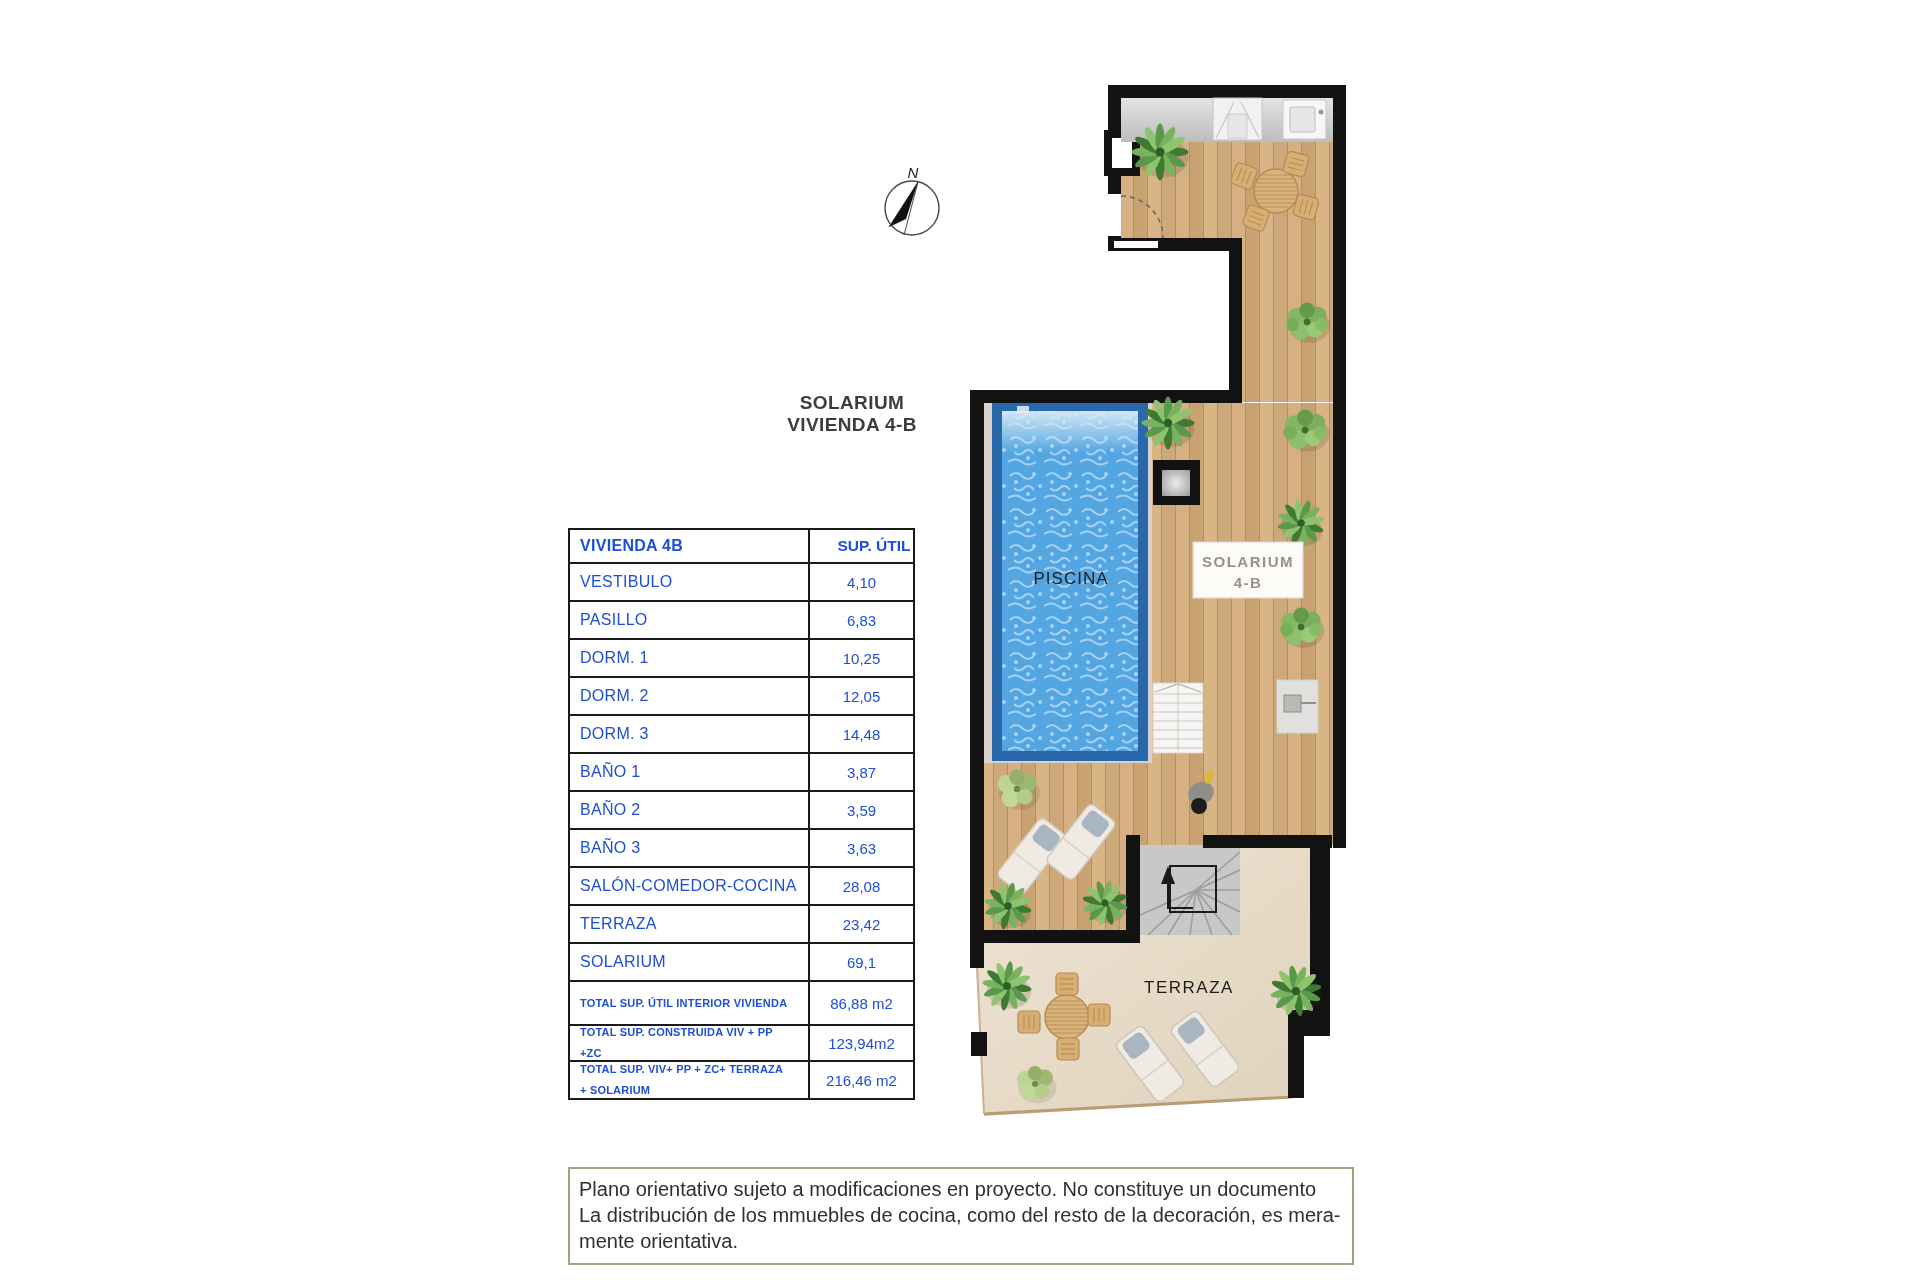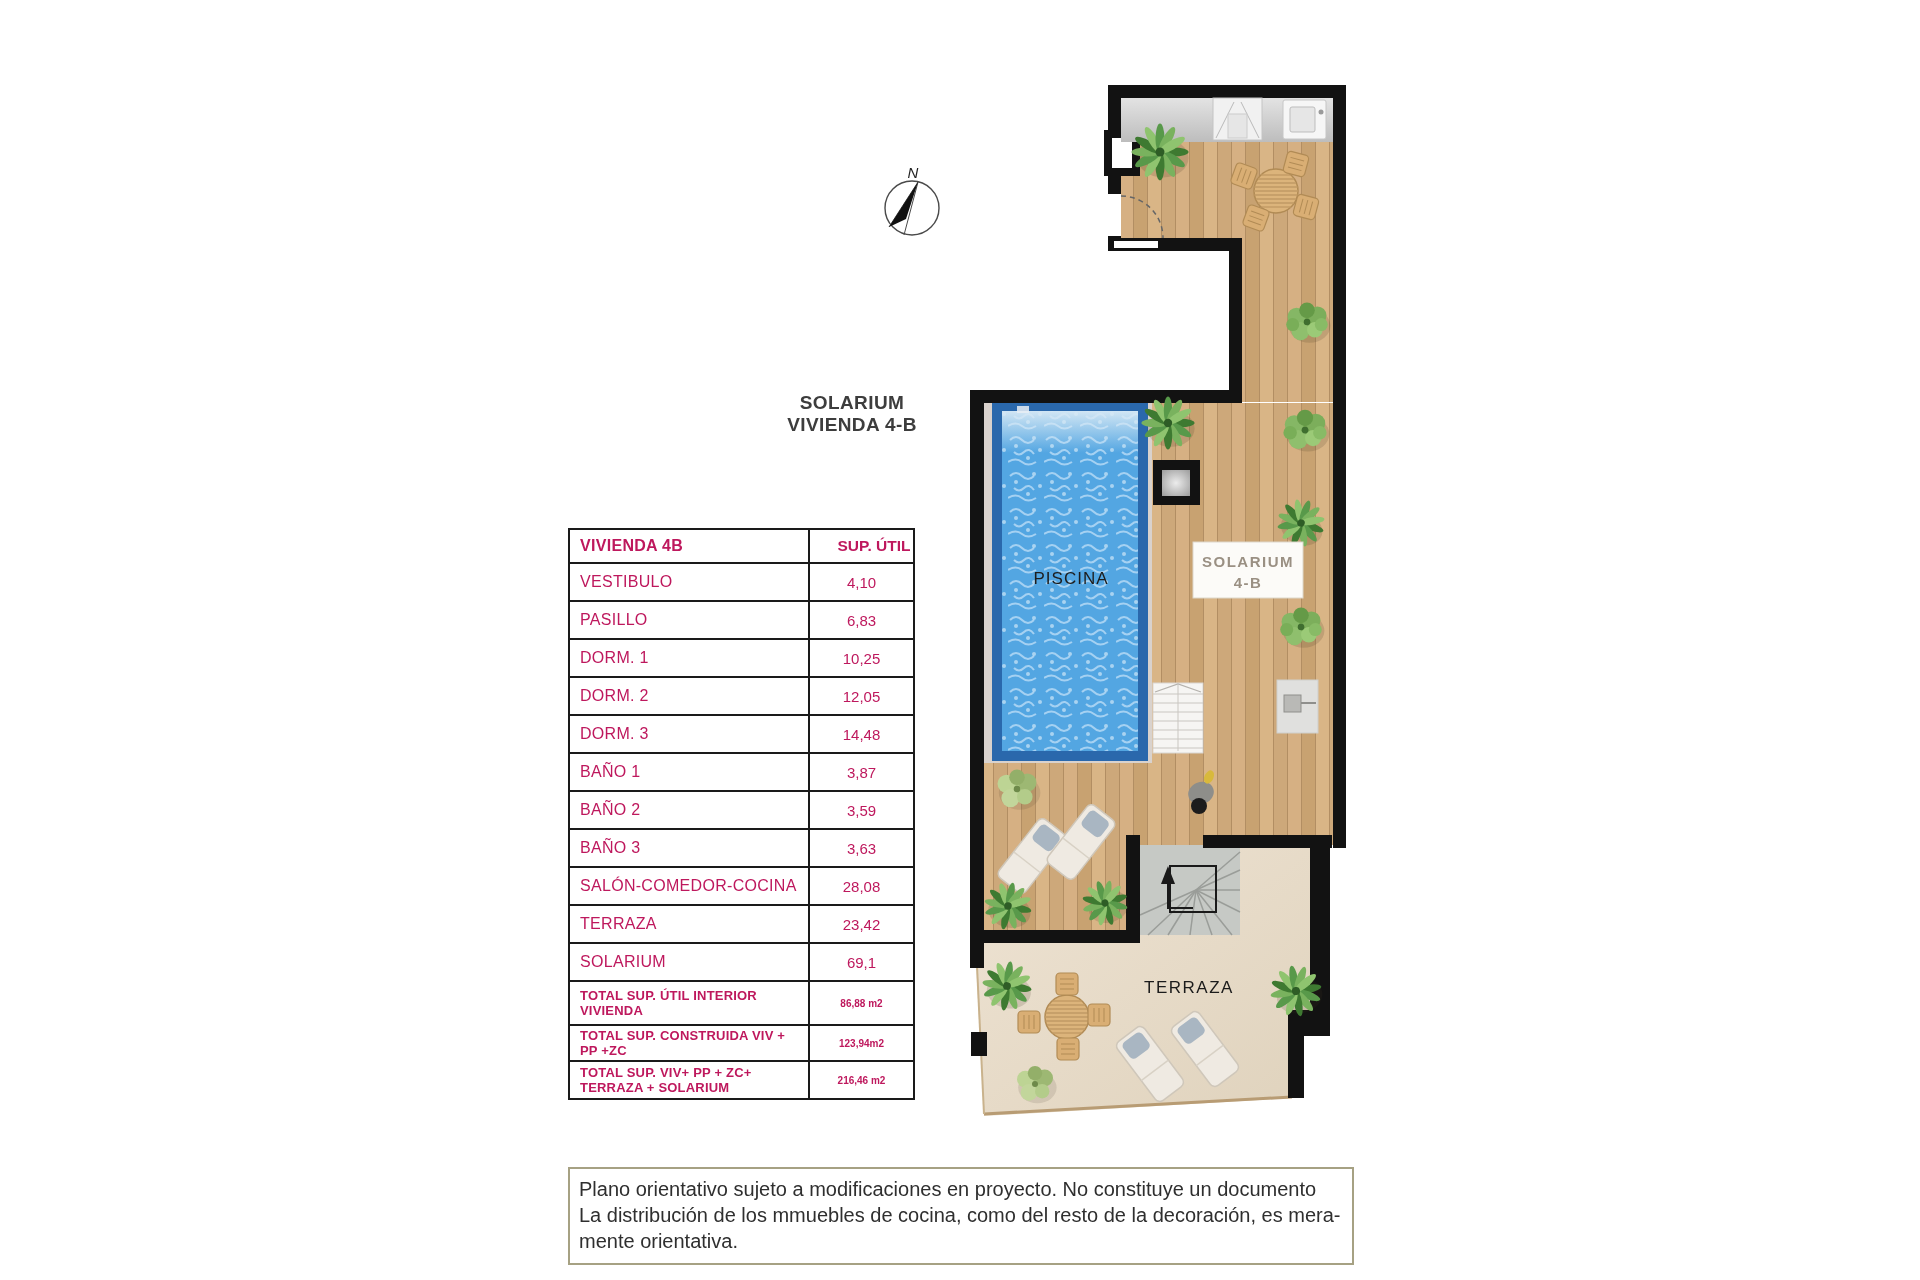--- a/index.html
+++ b/index.html
@@ -5,34 +5,34 @@
   html,body{margin:0;padding:0;background:#ffffff;}
   #page{position:relative;width:1920px;height:1280px;background:#ffffff;overflow:hidden;
         font-family:"Liberation Sans",sans-serif;}
   #plan-svg{position:absolute;left:0;top:0;width:1920px;height:1280px;}
 
   .plan-title{position:absolute;left:702px;top:392px;width:300px;text-align:center;
       font-size:19px;font-weight:bold;line-height:22px;color:#3d3d3d;letter-spacing:.4px;}
 
   
   .area-table{position:absolute;left:568px;top:528px;width:347px;border:2px solid #1a1a1a;
-      color:#be185d;box-sizing:border-box;background:#fff;}
+      color:#1d4ed8;box-sizing:border-box;background:#fff;}
   .tr{display:flex;height:38px;box-sizing:border-box;border-bottom:2px solid #1a1a1a;}
   .tr:last-child{border-bottom:none;}
   .tr .c1{width:240px;box-sizing:border-box;border-right:2px solid #1a1a1a;
       display:flex;align-items:center;padding-left:10px;font-size:16px;letter-spacing:.3px;}
   .tr .c2{flex:1;display:flex;align-items:center;justify-content:center;font-size:15px;}
   .tr.th{height:34px;}
   .tr.th .c1{font-weight:bold;font-size:16px;}
   .tr.th .c2{font-weight:bold;font-size:15.5px;padding-left:25px;}
   .tr.tot{height:44px;}
   .tr.tot2{height:36px;}
-  .tr.tot .c1,.tr.tot2 .c1{font-weight:bold;font-size:13px;line-height:15px;
+  .tr.tot .c1,.tr.tot2 .c1{font-weight:bold;font-size:11px;line-height:21px;
       padding-right:16px;letter-spacing:.2px;}
-  .tr.tot .c2,.tr.tot2 .c2{font-weight:bold;font-size:10px;}
+  .tr.tot .c2,.tr.tot2 .c2{font-weight:normal;font-size:15px;}
 
   
   .disclaimer{position:absolute;left:568px;top:1167px;width:786px;box-sizing:border-box;
       border:2px solid #a6a183;padding:7px 9px 9px;font-size:20px;line-height:26px;color:#2f2f2f;}
 </style>
 </head>
 <body>
 
 <div id="page">
 

